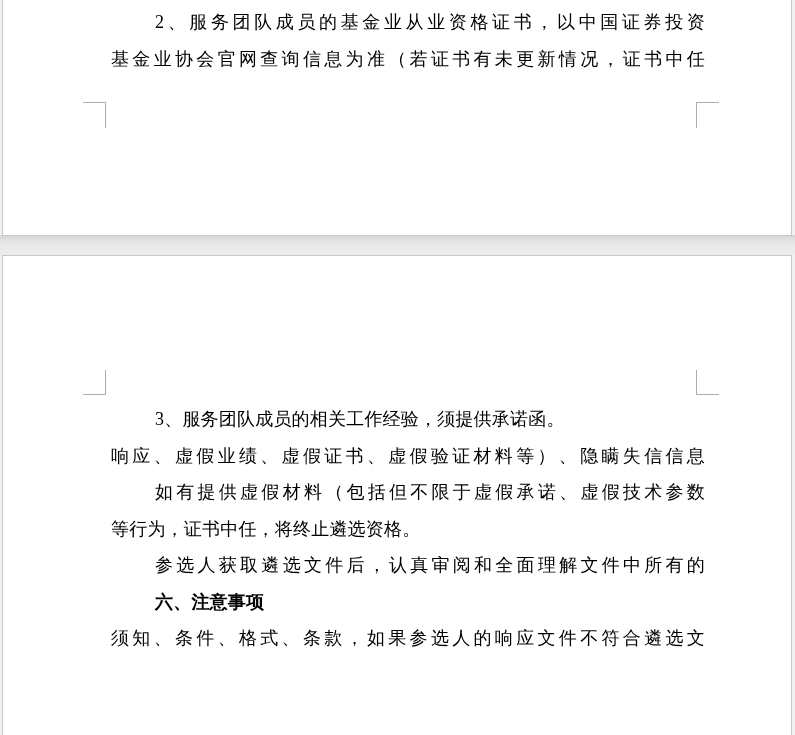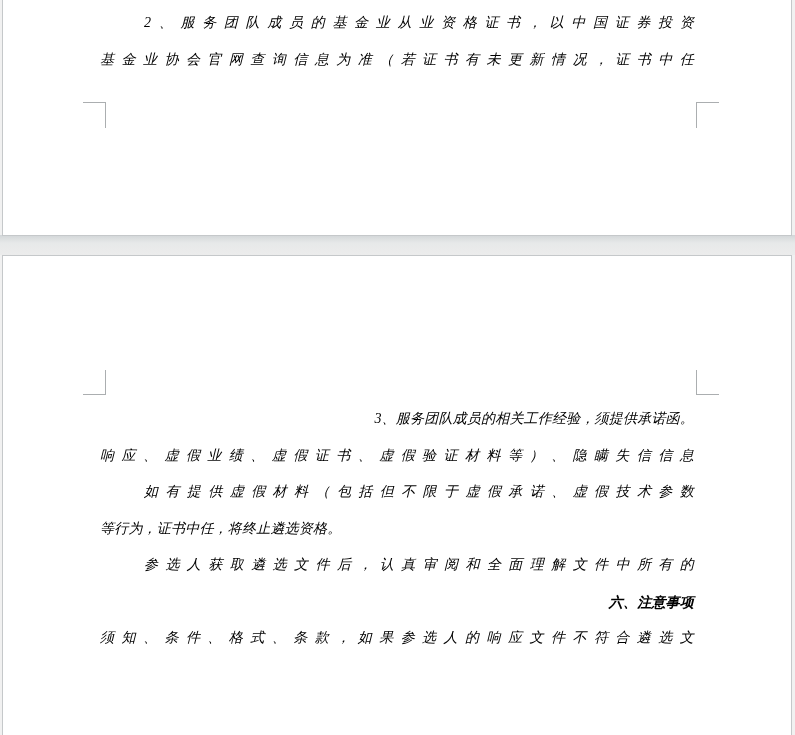--- a/index.html
+++ b/index.html
@@ -25,35 +25,34 @@
     left: 2px;
     width: 790px;
     background: #ffffff;
     border: 1px solid #c5c8ca;
   }
   #page-1 { top: -60px; height: 296px; border-top: none; }
   #page-2 { top: 255px; height: 545px; border-bottom: none; }
 
   .text-block {
     position: absolute;
-    left: 97px;
+    left: 108px;
     width: 594px;
-    font-size: 14px;
+    font-size: 18px;
     letter-spacing: 0.2px;
-    font-style: italic;
   }
   #page-1 .text-block { top: 64px; }
   #page-2 .text-block { top: 145px; }
 
   .line {
     line-height: 37px;
     white-space: nowrap;
   }
   #page-2 .line { line-height: 36.5px; }
-  .line.indent { padding-left: 44px; text-align: right; }
+  .line.indent { padding-left: 44px; }
   .line.fill {
     white-space: normal;
     text-align: justify;
     text-align-last: justify;
   }
   .line.heading {
     font-family: "Liberation Sans", "DejaVu Sans", sans-serif;
     font-weight: 700;
   }
 

